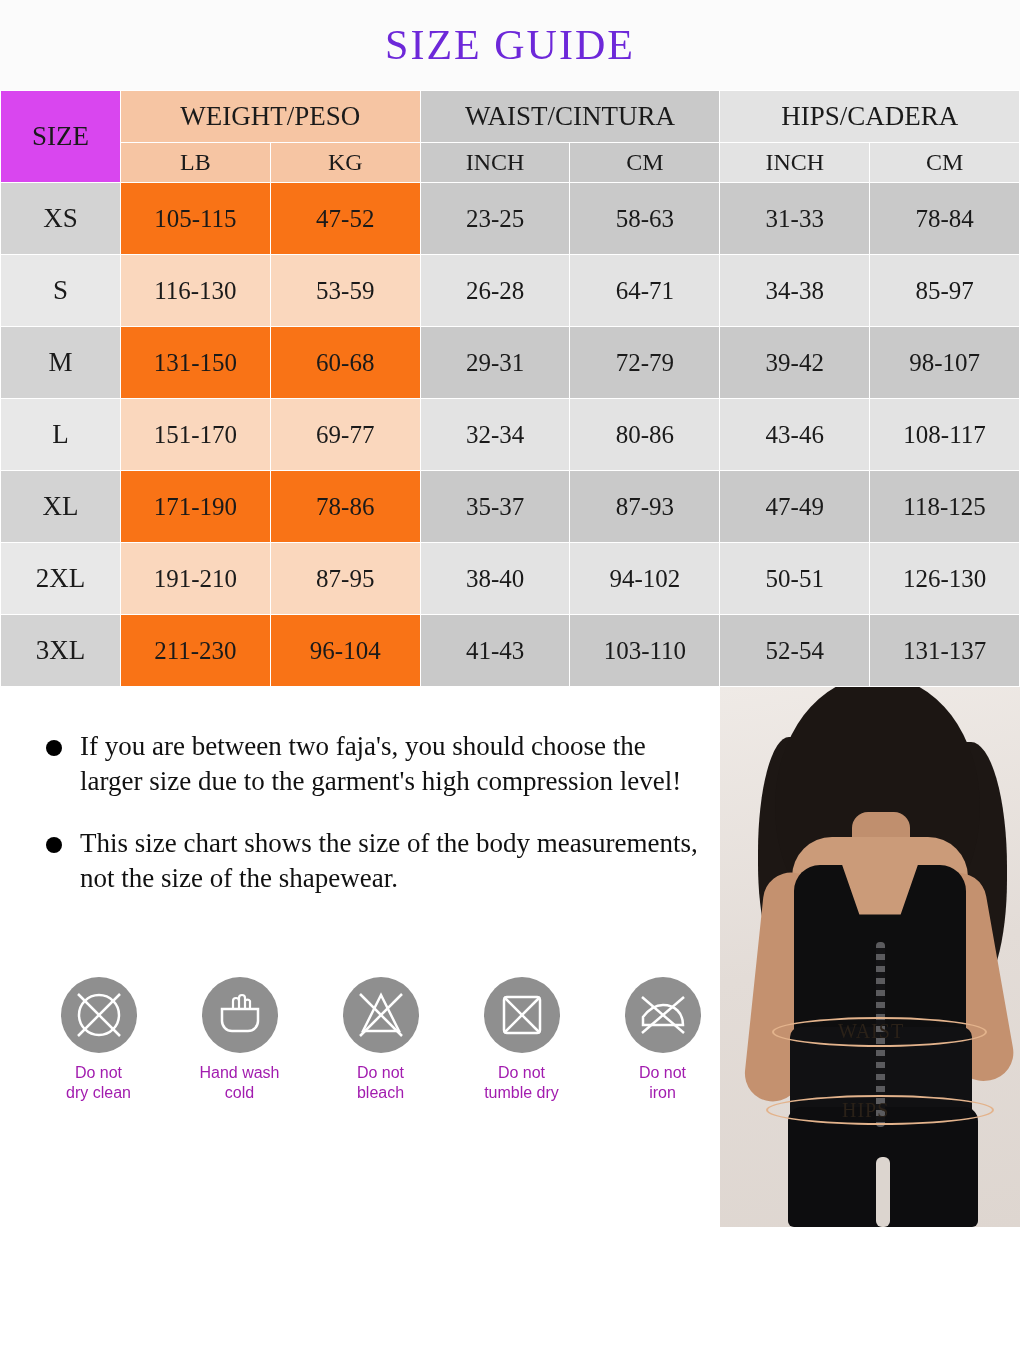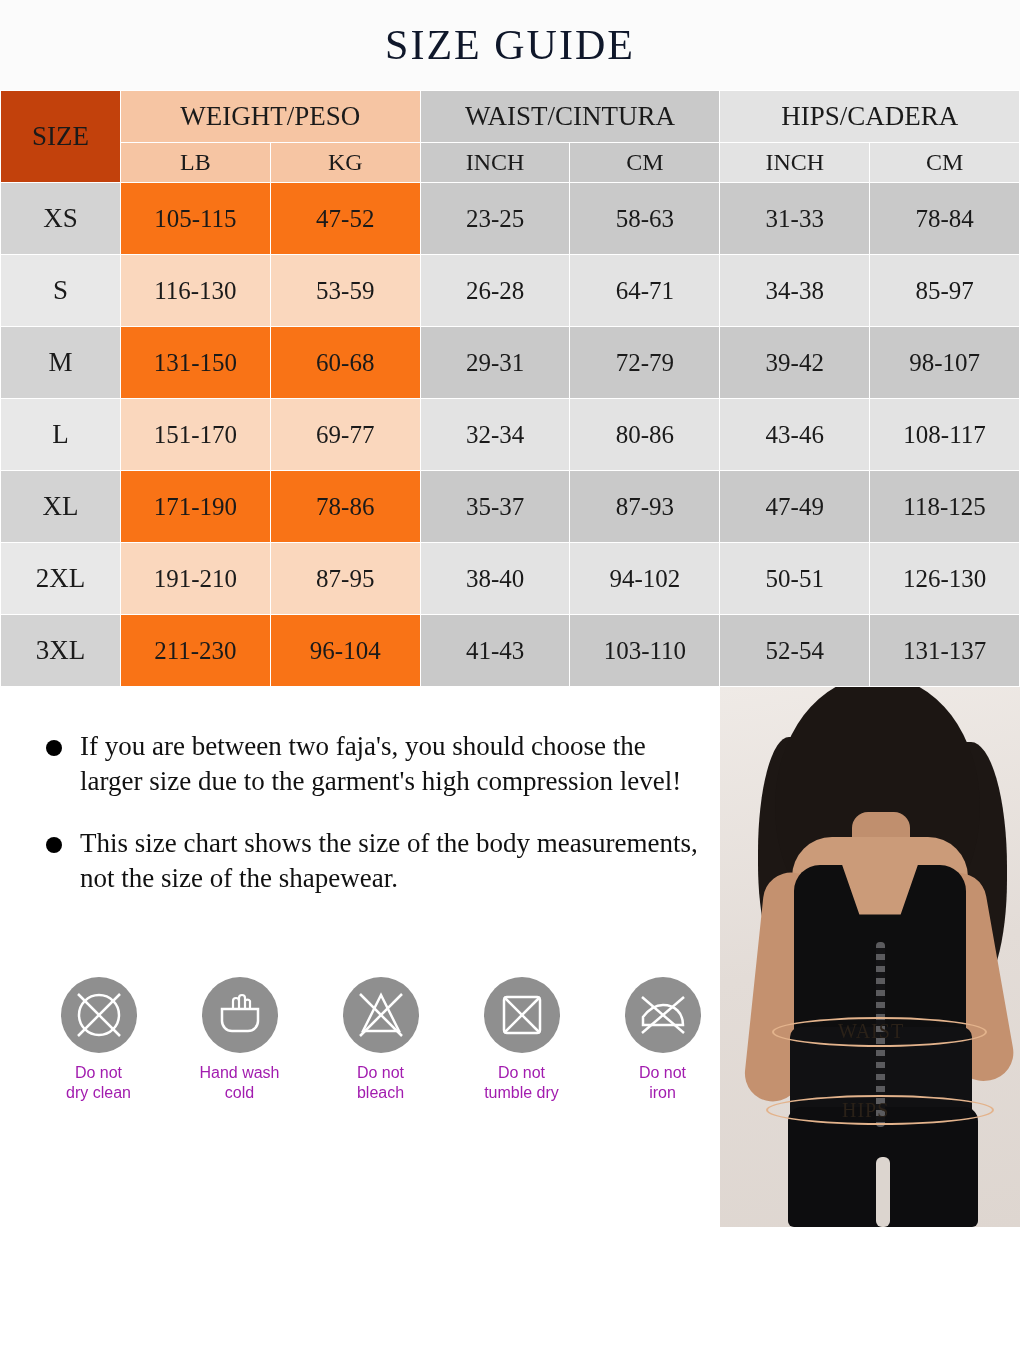--- a/index.html
+++ b/index.html
@@ -17,41 +17,41 @@
   .title-bar {
     height: 90px;
     display: flex;
     align-items: center;
     justify-content: center;
     background: #fbfbfb;
   }
   .title {
     font-size: 42px;
     letter-spacing: 2px;
-    color: #0f172a;
+    color: #6d28d9;
     font-family: "Liberation Serif", serif;
   }
 
   
   table.size-table {
     width: 1020px;
     border-collapse: collapse;
     table-layout: fixed;
     font-family: "Liberation Serif", serif;
   }
   table.size-table td, table.size-table th {
     text-align: center;
     vertical-align: middle;
     border: 1px solid #ffffff;
     font-weight: normal;
     color: #1a1a1a;
   }
   .hdr-size {
     width: 120px;
-    background: #c2410c;
+    background: #d946ef;
     font-size: 27px;
   }
   .hdr-group {
     font-size: 27px;
     height: 52px;
   }
   .hdr-sub {
     font-size: 24px;
     height: 40px;
   }

